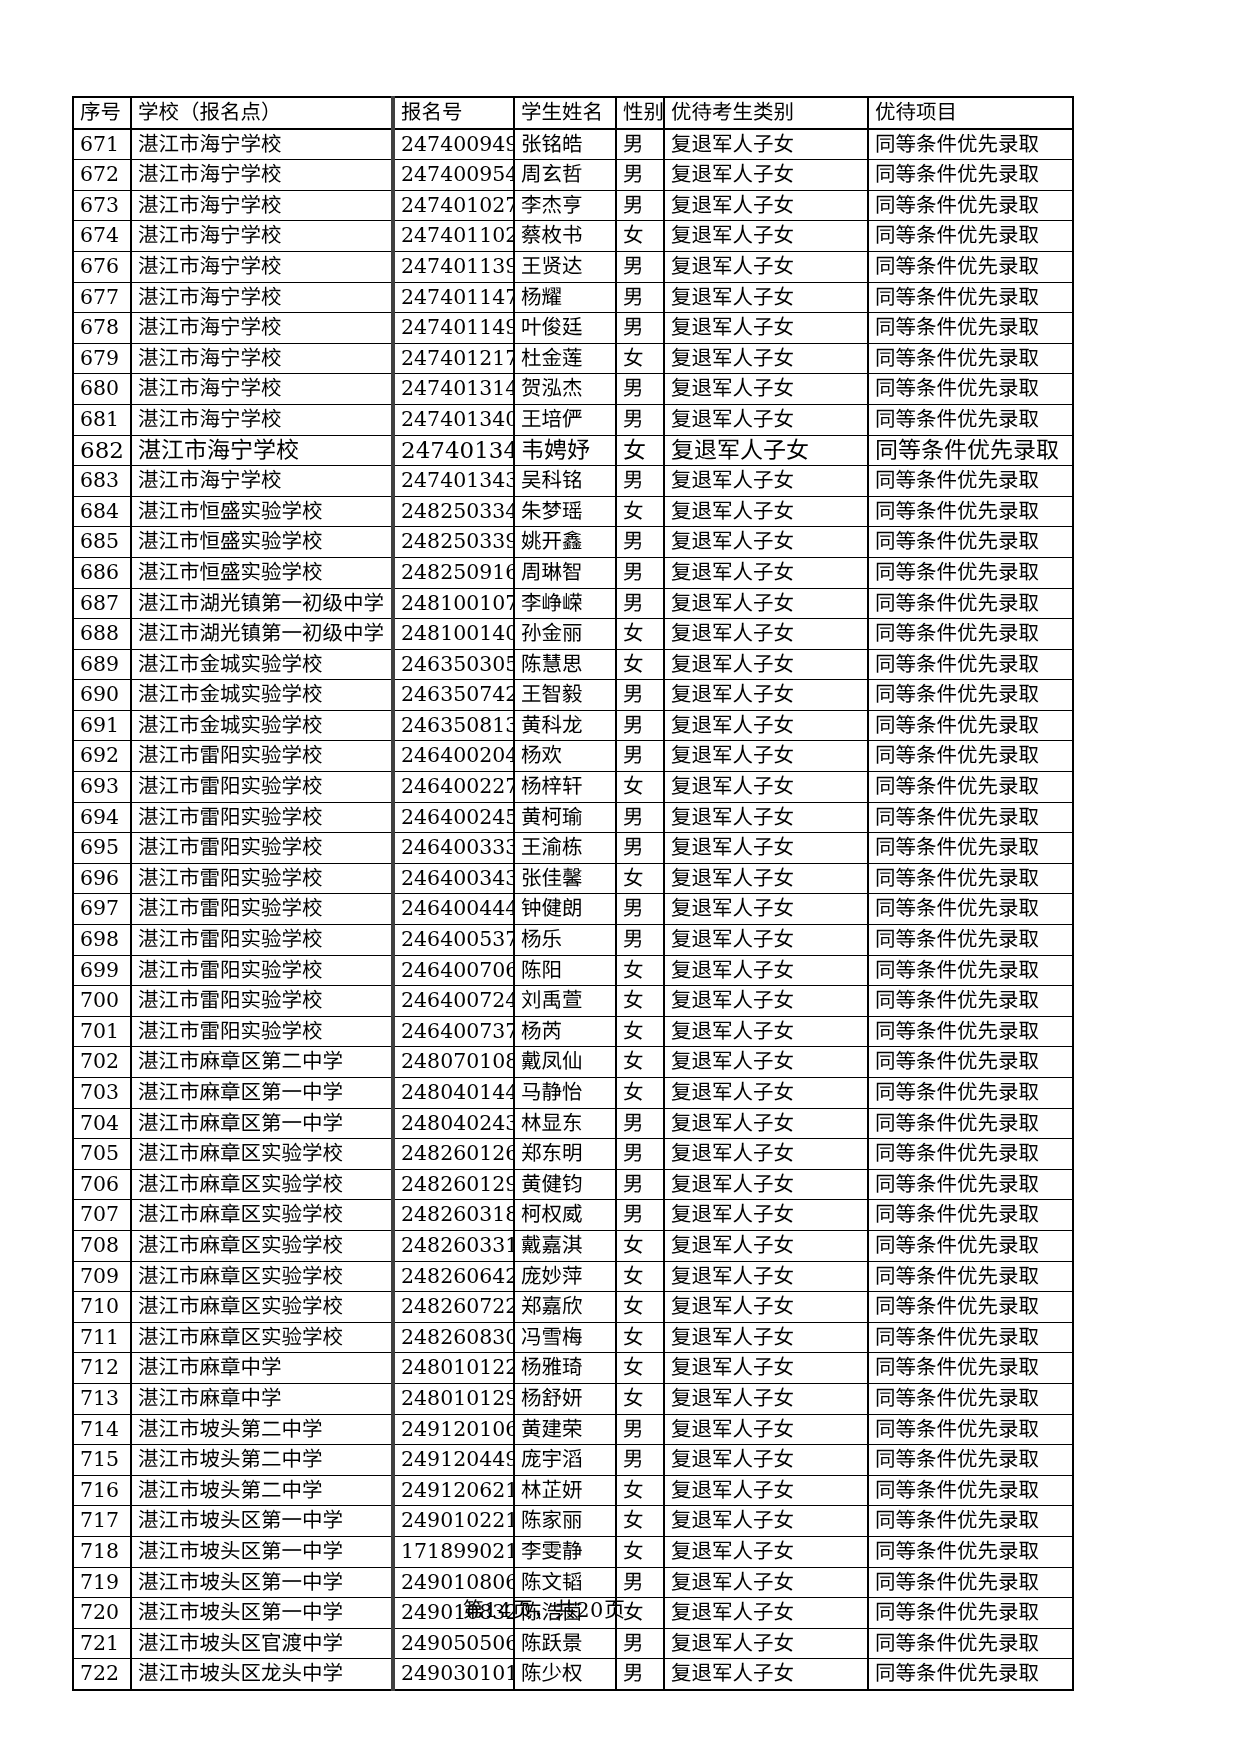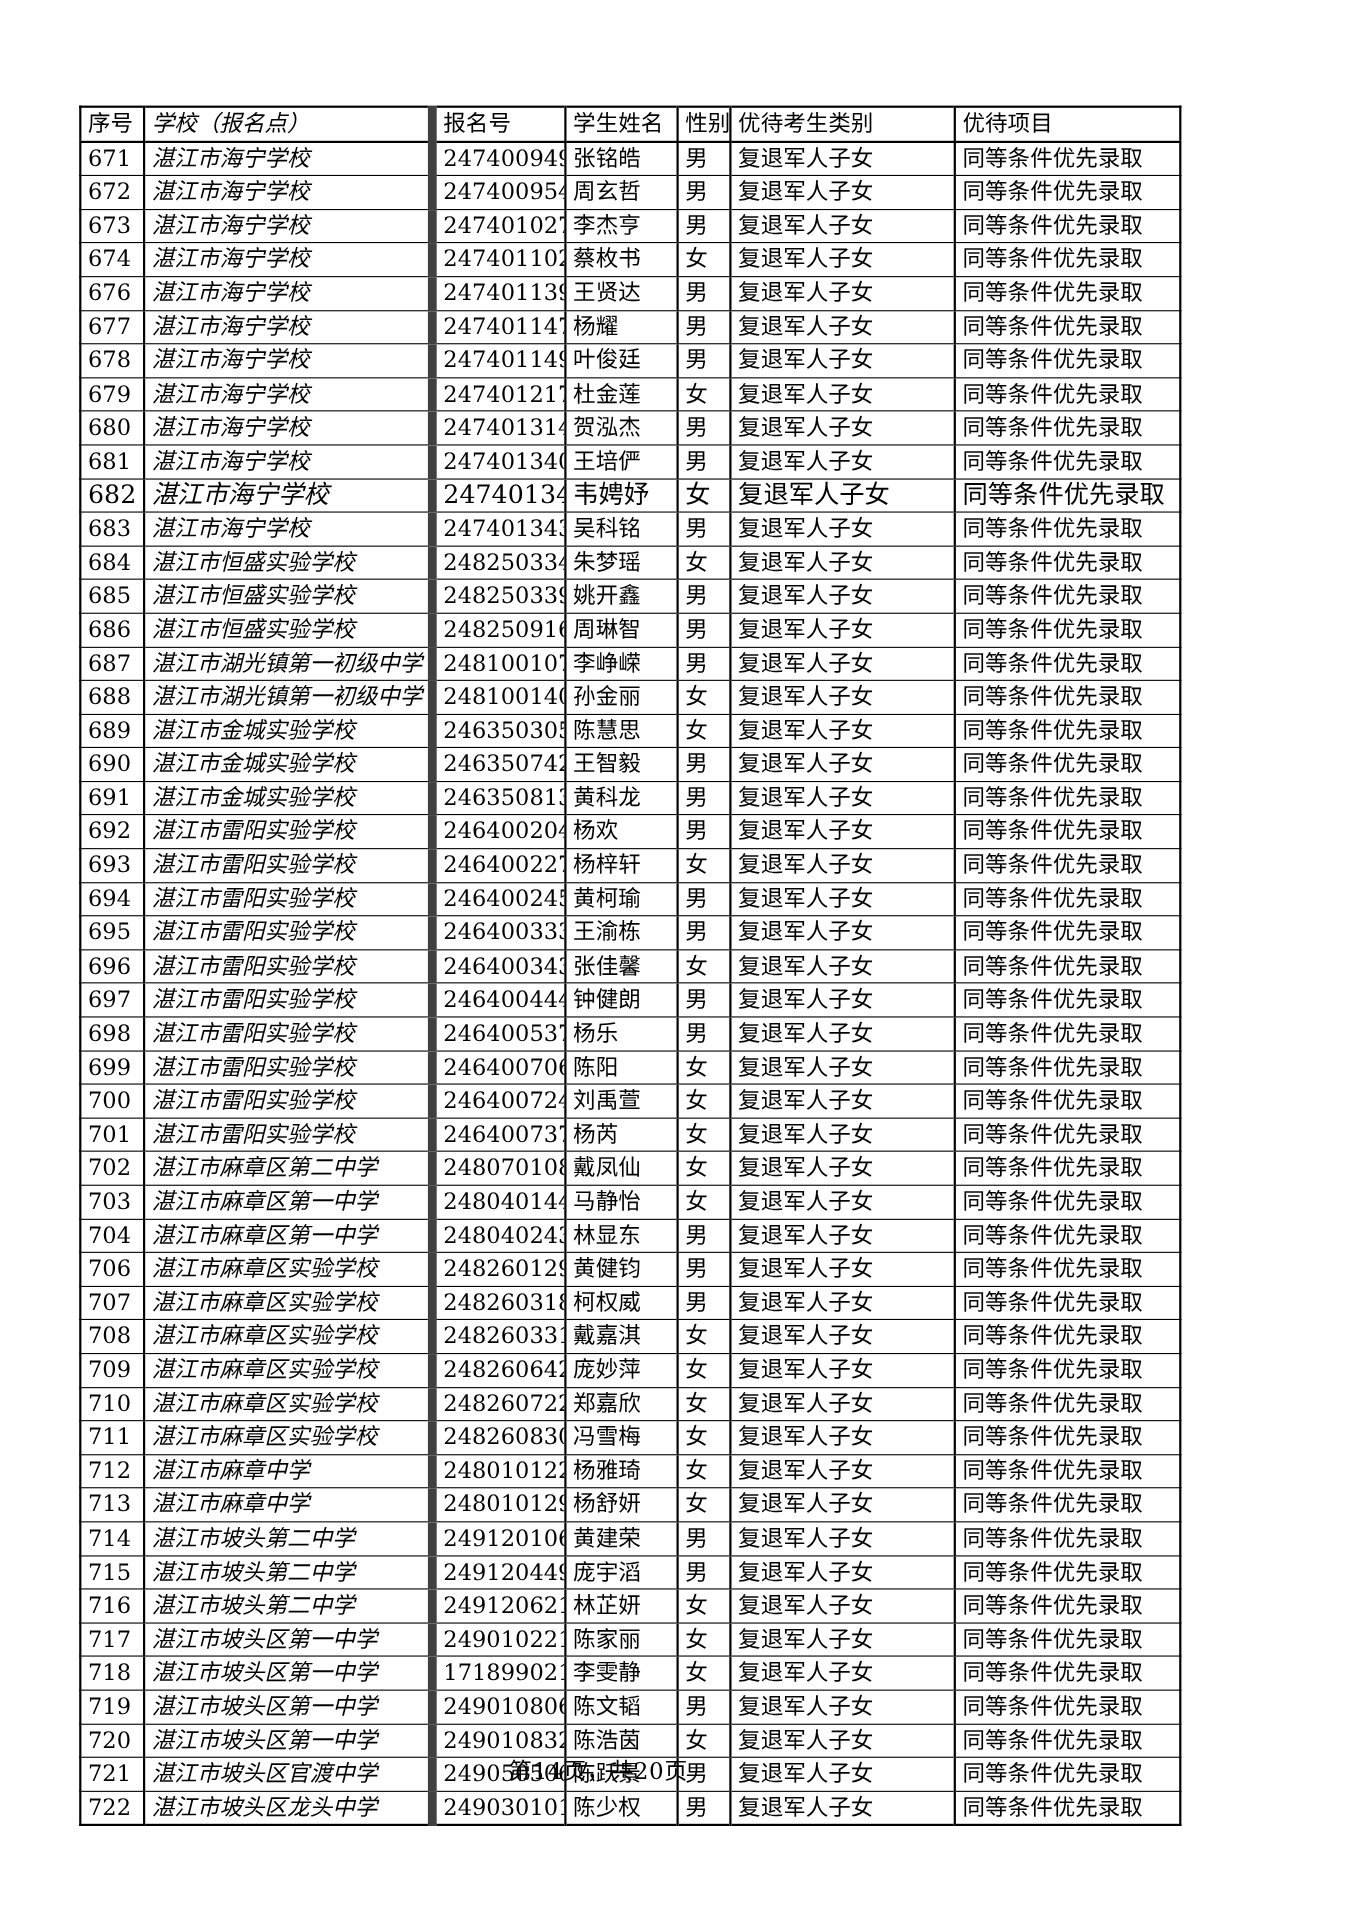--- a/index.html
+++ b/index.html
@@ -43,21 +43,21 @@
     white-space: nowrap;
     overflow: hidden;
   }
   table.roster thead th {
     border-bottom: 2px solid #000;
   }
   
   table.roster td.c-seq,
   table.roster th.c-seq { border-right: 2px solid #000; }
   table.roster td.c-school,
-  table.roster th.c-school { border-right: 8px solid #404040; font-style: italic; }
+  table.roster th.c-school { border-right: 4px solid #404040; }
   table.roster td.c-regno,
   table.roster th.c-regno { border-right: 2px solid #000; }
   table.roster td.c-name,
   table.roster th.c-name { border-right: 2px solid #000; border-radius: 11px; }
   table.roster td.c-gender,
   table.roster th.c-gender { border-right: 2px solid #000; }
   table.roster td.c-category,
   table.roster th.c-category { border-right: 2px solid #000; }
 
   col.w-seq      { width: 58px; }
@@ -403,20 +403,29 @@
         <tr>
           <td class="c-seq">704</td>
           <td class="c-school">湛江市麻章区第一中学</td>
           <td class="c-regno">248040243</td>
           <td class="c-name">林显东</td>
           <td class="c-gender">男</td>
           <td class="c-category">复退军人子女</td>
           <td class="c-item">同等条件优先录取</td>
         </tr>
         <tr>
+          <td class="c-seq">705</td>
+          <td class="c-school">湛江市麻章区实验学校</td>
+          <td class="c-regno">248260126</td>
+          <td class="c-name">郑东明</td>
+          <td class="c-gender">男</td>
+          <td class="c-category">复退军人子女</td>
+          <td class="c-item">同等条件优先录取</td>
+        </tr>
+        <tr>
           <td class="c-seq">706</td>
           <td class="c-school">湛江市麻章区实验学校</td>
           <td class="c-regno">248260129</td>
           <td class="c-name">黄健钧</td>
           <td class="c-gender">男</td>
           <td class="c-category">复退军人子女</td>
           <td class="c-item">同等条件优先录取</td>
         </tr>
         <tr>
           <td class="c-seq">707</td>

